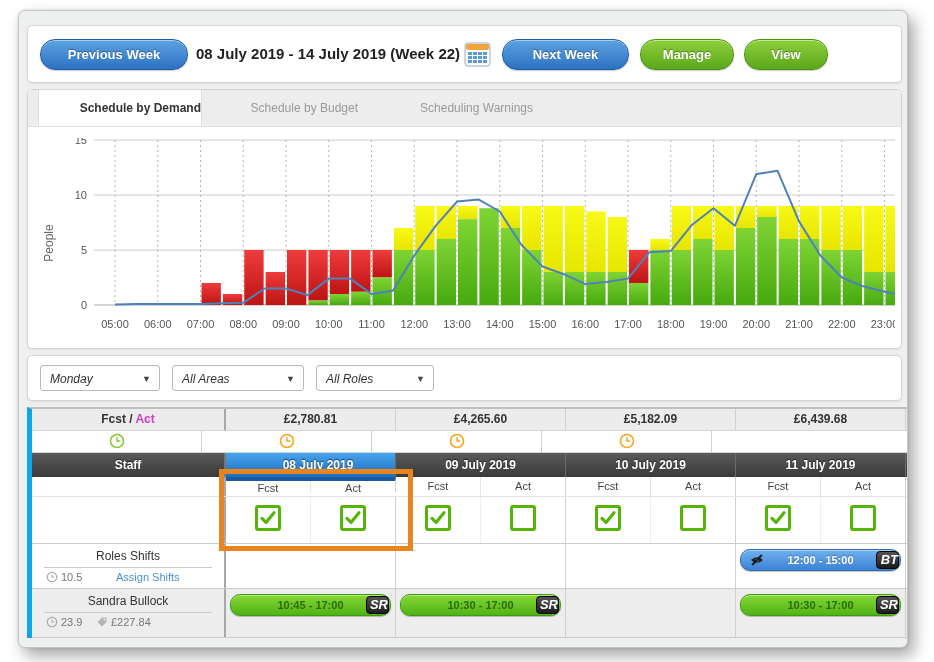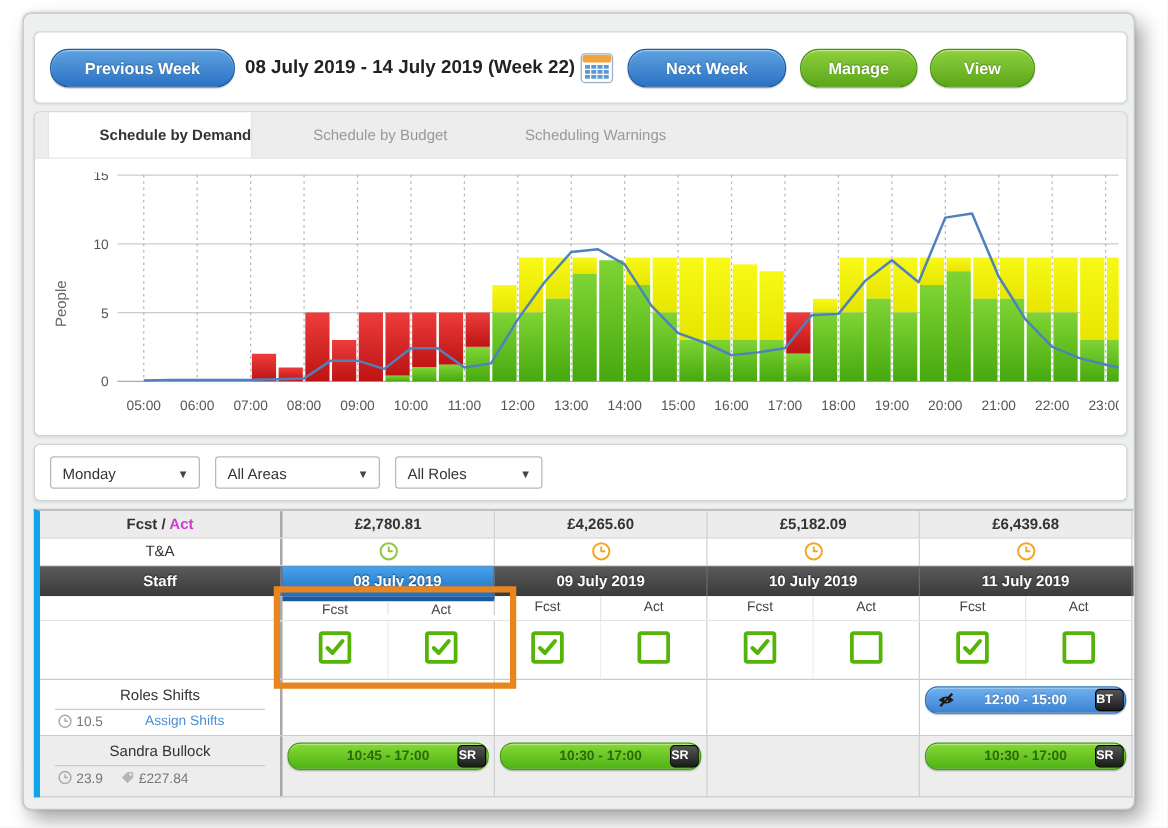--- a/index.html
+++ b/index.html
@@ -40,21 +40,21 @@
   .tab{position:absolute;top:0;height:35px;line-height:36px;text-align:right;
     font-size:12px;color:#999;cursor:pointer;}
   .tab.active{background:#fff;border:1px solid #ddd;border-bottom:none;border-top:none;
     color:#333;font-weight:bold;border-radius:0 0 0 0;height:36px;}
   #demand-chart{position:absolute;left:9px;top:48px;}
   
   .filterbar{left:8px;top:344px;width:873px;height:44px;}
   .select{
     position:absolute;top:9px;height:26px;background:#fff;border:1px solid #b9b9b9;
     border-radius:3px;font-size:12px;color:#333;line-height:26px;padding-left:9px;
-    cursor:pointer;box-sizing:border-box;
+    cursor:pointer;box-sizing:border-box;font-style:italic;
   }
   .select .arr{position:absolute;right:8px;top:0;font-size:9px;color:#444;}
   
   .table{position:absolute;left:8px;top:396px;width:875px;background:#fff;
     border-top:2px solid #c0c0c0;border-left:5px solid #0ea5e9;}
   .trow{display:flex;position:relative;}
   .ncell{width:194px;flex:0 0 194px;box-sizing:border-box;border-right:2px solid #a8a8a8;
     text-align:center;position:relative;}
   .dcell{width:170px;flex:0 0 170px;box-sizing:border-box;border-right:1px solid #d0d0d0;
     text-align:center;position:relative;}
@@ -99,21 +99,21 @@
     position:absolute;left:4px;right:4px;top:5px;height:20px;border-radius:10px;
     font-size:11px;font-weight:bold;line-height:20px;cursor:pointer;
     box-shadow:inset 0 1px 0 rgba(255,255,255,0.4), 0 1px 1px rgba(0,0,0,0.25);
   }
   .pill-green{background:linear-gradient(#86d836,#4fb315);border:1px solid #3f9a0e;color:#2c6a08;}
   .pill-blue{background:linear-gradient(#6fb1f0,#3c82d4);border:1px solid #2f6cb0;color:#fff;
     text-shadow:0 -1px 1px rgba(0,0,0,0.3);}
   .badge{
     position:absolute;right:1px;top:1px;width:21px;height:16px;border-radius:4px;
     background:linear-gradient(#555,#1c1c1c);border:1px solid #000;color:#fff;
-    font-size:10px;font-weight:bold;line-height:16px;text-align:left;text-shadow:none;
+    font-size:13px;font-weight:bold;line-height:16px;text-align:right;text-shadow:none;font-style:italic;
   }
   .pill .eyeicon{position:absolute;left:9px;top:4px;}
   
   .annotation{
     position:absolute;left:200px;top:458px;width:184px;height:72px;
     border:5px solid #e8851f;z-index:60;pointer-events:none;
   }
   svg text{font-family:"Liberation Sans","DejaVu Sans",sans-serif;}
 </style>
 </head>
@@ -300,21 +300,20 @@
 
   <div class="table">
     <div class="trow row-fcst" id="row-fcst">
       <div class="ncell"><span>Fcst / </span><span class="act">Act</span></div>
     <div class="dcell">£2,780.81</div>
         <div class="dcell">£4,265.60</div>
         <div class="dcell">£5,182.09</div>
         <div class="dcell">£6,439.68</div>
       </div>
     <div class="trow row-ta" id="row-ta">
-      <div class="ncell">T&amp;A</div>
     <div class="dcell"><svg width="16" height="16" viewBox="0 0 16 16">
             <circle cx="8" cy="8" r="6.5" fill="#fff" stroke="#8dc63f" stroke-width="1.6"></circle>
             <path d="M8 4.2 V8 H11.2" fill="none" stroke="#8dc63f" stroke-width="1.5"></path>
           </svg></div>
         <div class="dcell"><svg width="16" height="16" viewBox="0 0 16 16">
             <circle cx="8" cy="8" r="6.5" fill="#fff" stroke="#f5a623" stroke-width="1.6"></circle>
             <path d="M8 4.2 V8 H11.2" fill="none" stroke="#f5a623" stroke-width="1.5"></path>
           </svg></div>
         <div class="dcell"><svg width="16" height="16" viewBox="0 0 16 16">
             <circle cx="8" cy="8" r="6.5" fill="#fff" stroke="#f5a623" stroke-width="1.6"></circle>

